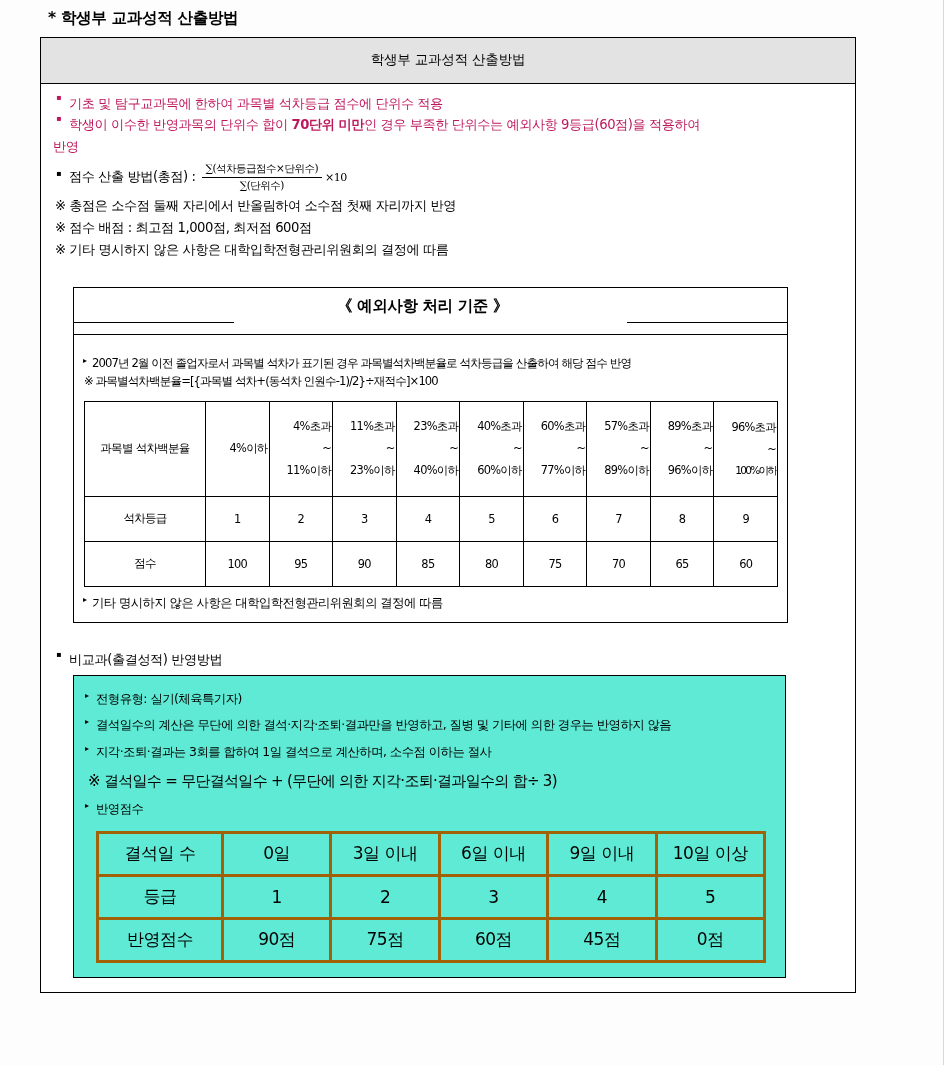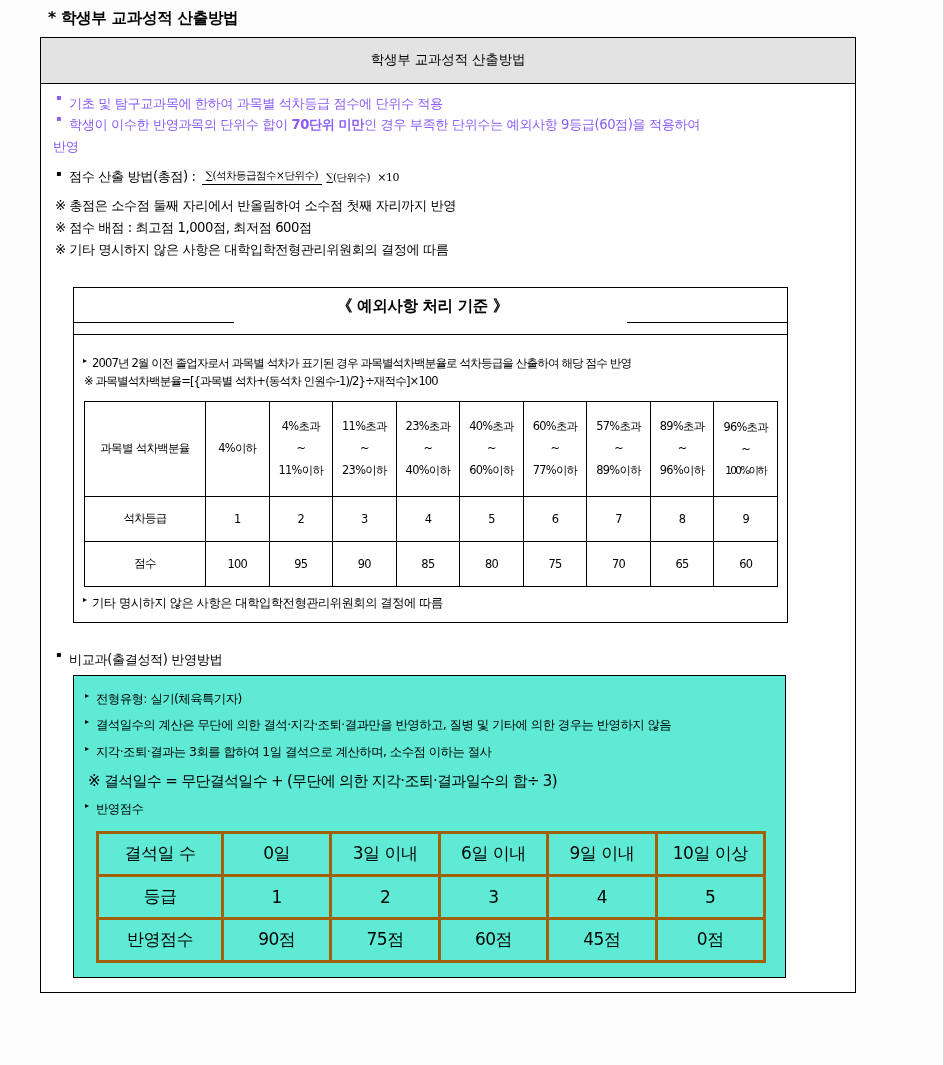--- a/index.html
+++ b/index.html
@@ -56,21 +56,21 @@
   }
   .main-body {
     padding: 9px 12px 14px 12px;
   }
 
   
   .b-line {
     font-size: 13.2px;
     line-height: 1.62;
     letter-spacing: -0.45px;
-    color: #8b5cf6;
+    color: #be185d;
     position: relative;
     padding-left: 16px;
   }
   .b-line::before {
     content: "▪";
     position: absolute;
     left: 3px;
     top: -1px;
     font-size: 8px;
   }
@@ -97,21 +97,21 @@
   }
   .formula-row::before {
     content: "▪";
     position: absolute;
     left: 3px;
     top: 10px;
     font-size: 8px;
   }
   .frac {
     display: inline-flex;
-    flex-direction: row;
+    flex-direction: column;
     align-items: center;
     margin: 0 3px 0 6px;
     font-family: "DejaVu Serif", "Liberation Serif", serif;
     font-size: 10.5px;
     letter-spacing: -0.5px;
   }
   .frac .num {
     border-bottom: 1px solid #000;
     padding: 0 4px 1px 4px;
     white-space: nowrap;
@@ -195,20 +195,21 @@
   }
   table.rank td.head-label {
     width: 118px;
     font-size: 11.5px;
   }
   table.rank tr.range-row td { height: 86px; vertical-align: middle; }
   table.rank tr.range-row td.head-label { vertical-align: middle; }
   .rng {
     display: block;
     line-height: 1.9;
+    text-align: right;
   }
   .tight { letter-spacing: -1.8px; font-size: 10.6px; }
   table.rank tr.small-row td { height: 36px; }
 
   .exc-foot {
     font-size: 12.3px;
     letter-spacing: -0.5px;
     padding: 8px 0 6px 10px;
     position: relative;
   }

